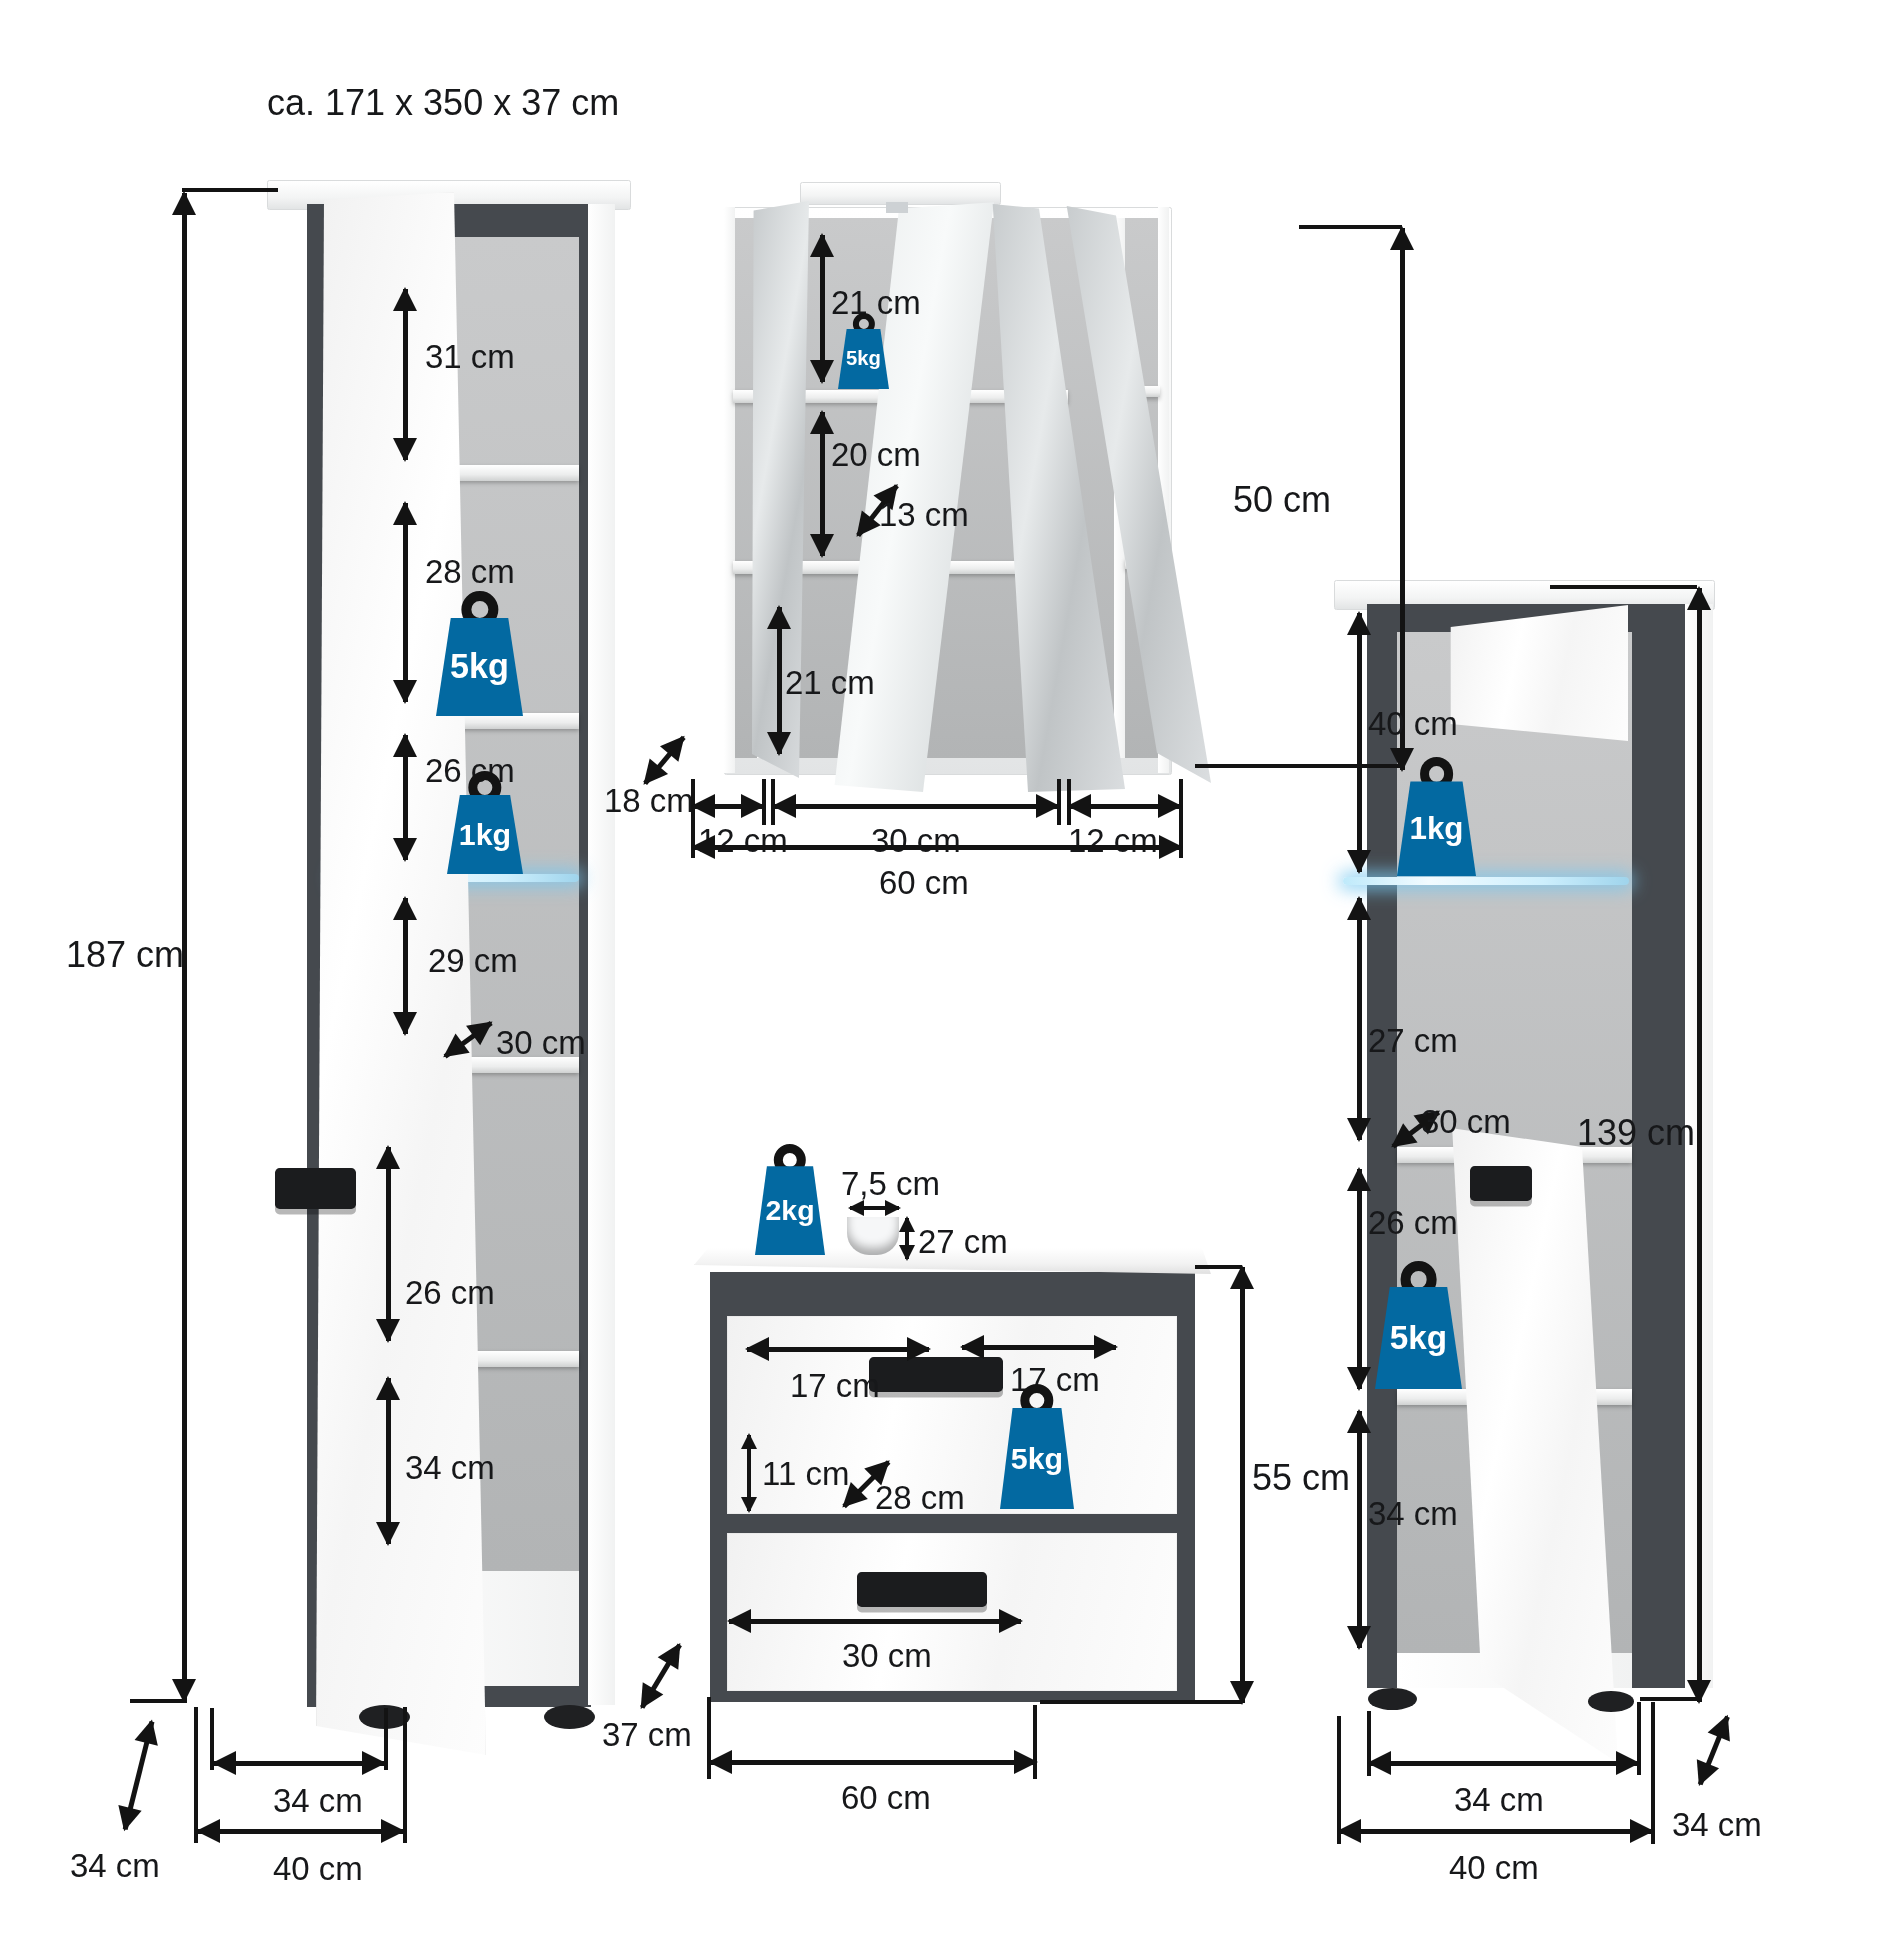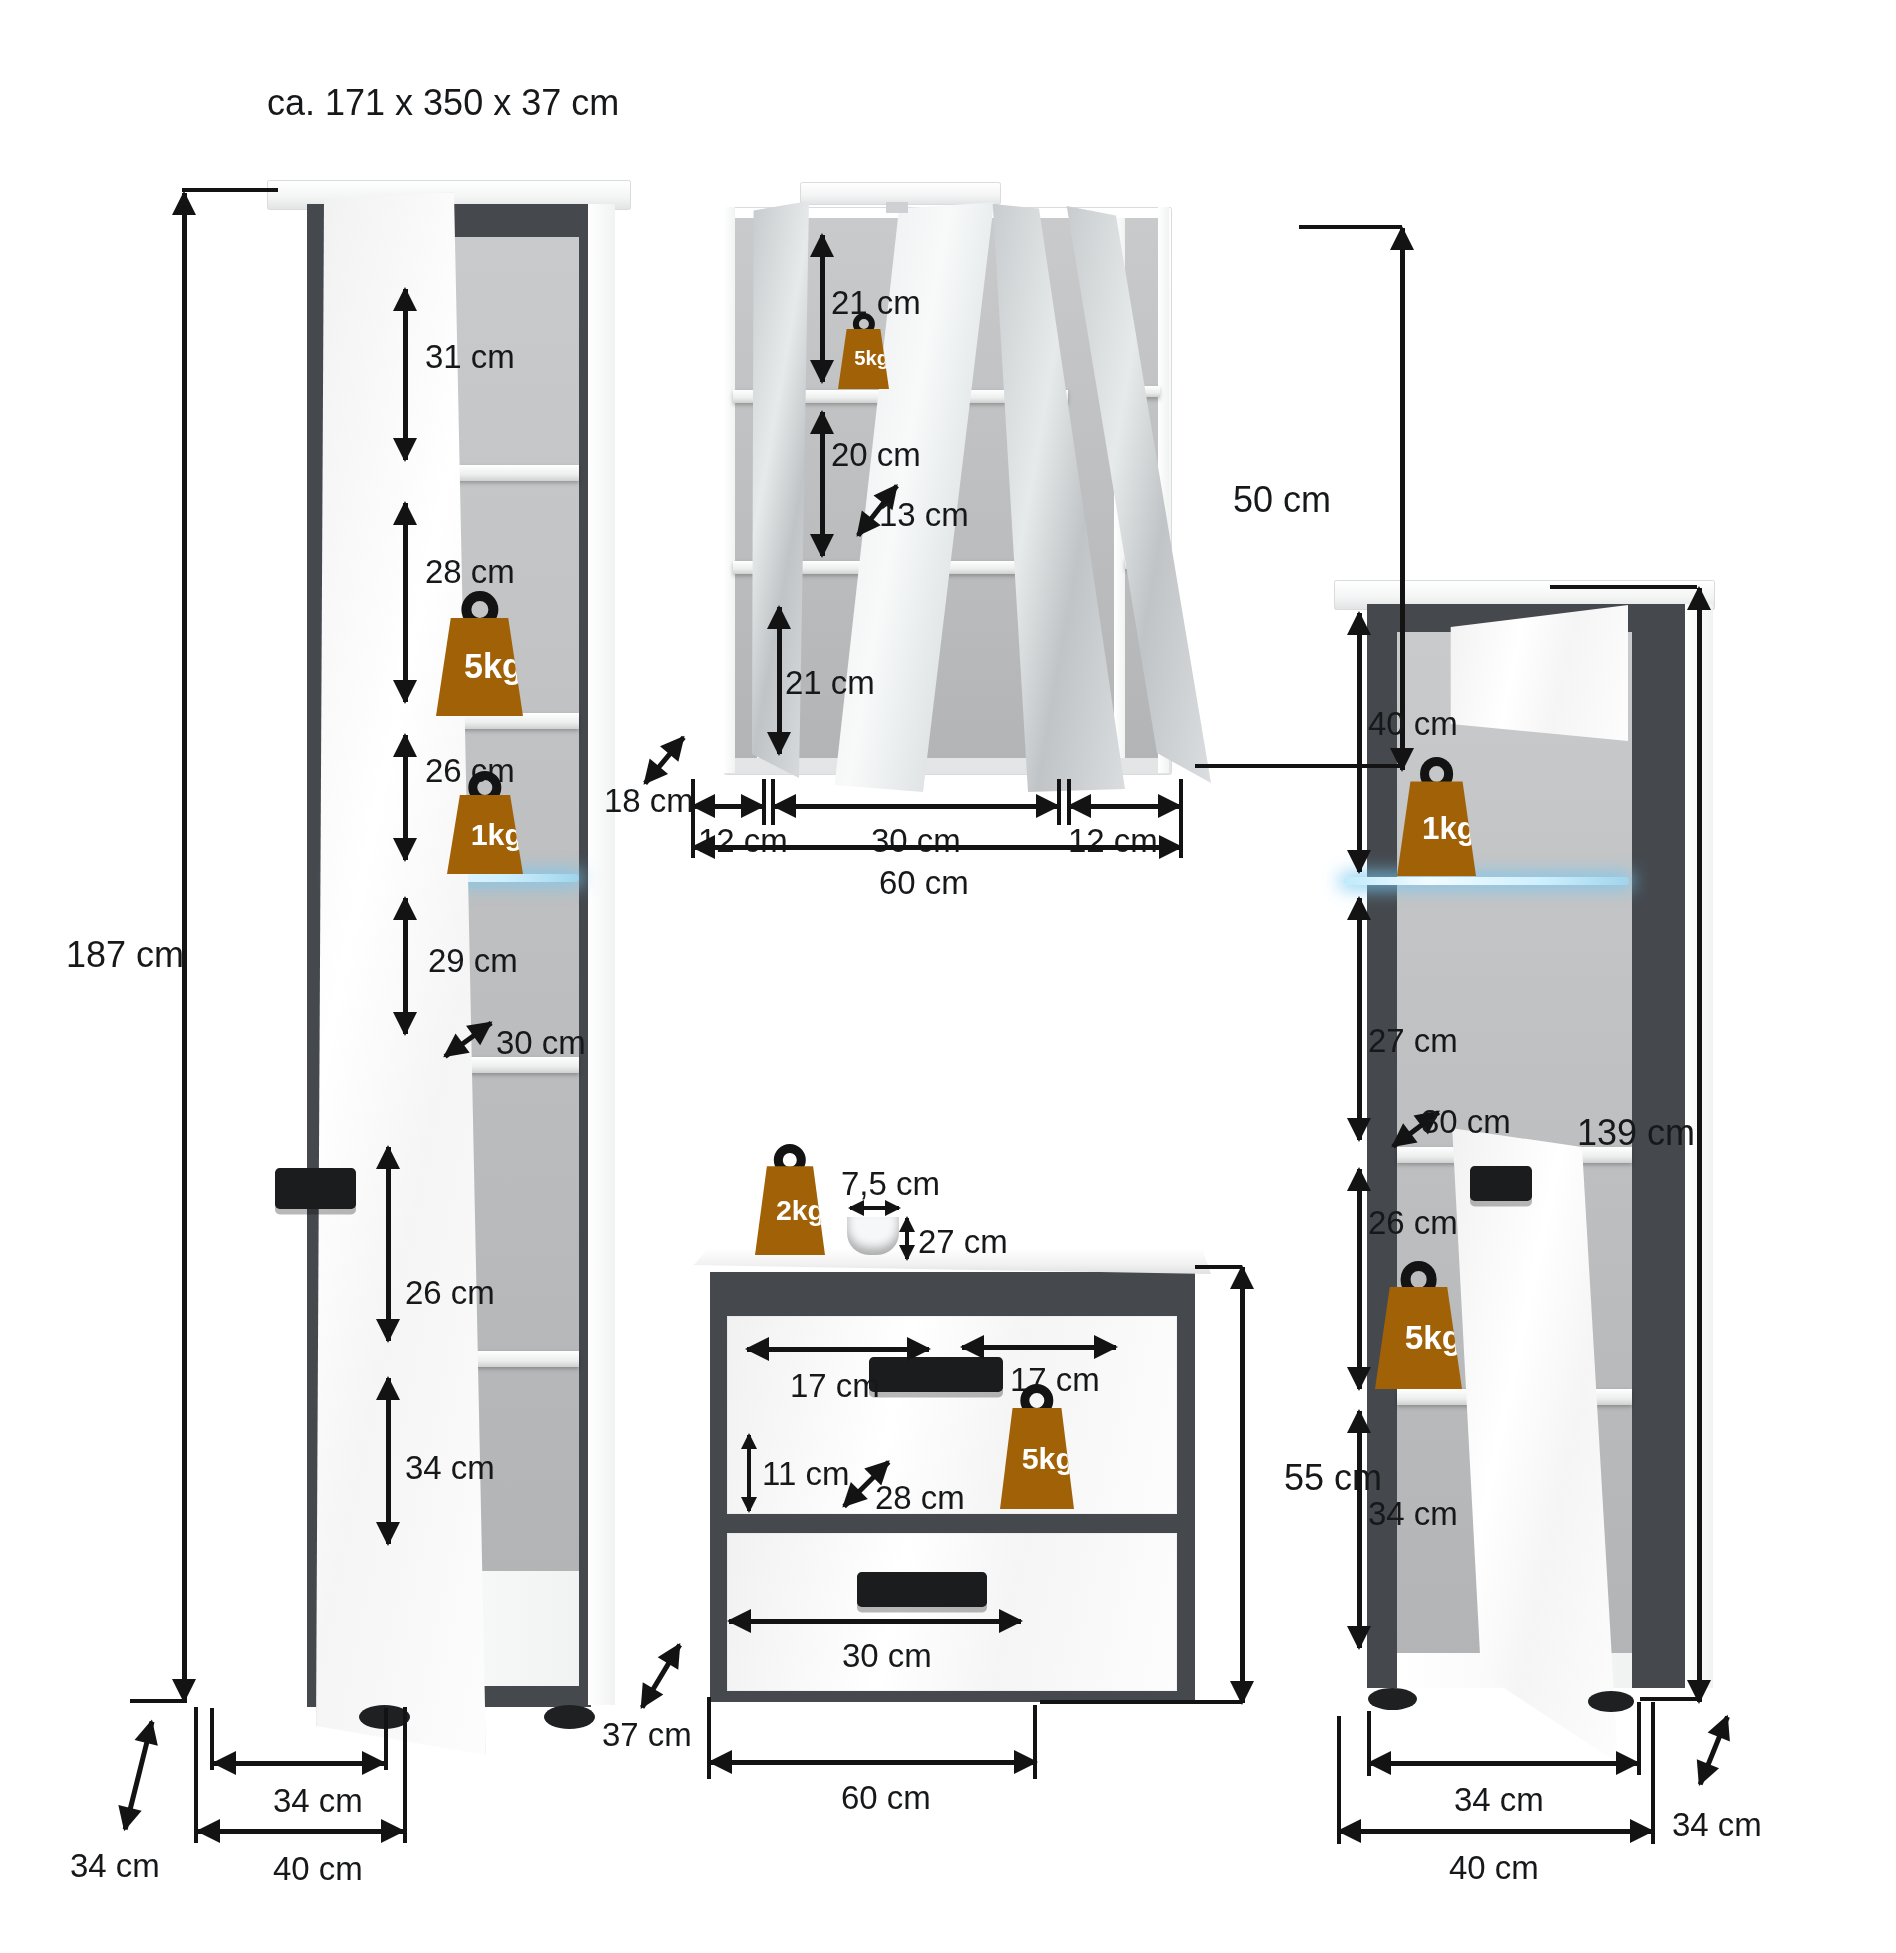--- a/index.html
+++ b/index.html
@@ -37,23 +37,23 @@
   .av.sm { width:4px; } .ah.sm { height:4px; }
   .av.sm::before { border-left-width:8px; border-right-width:8px; border-bottom-width:16px; }
   .av.sm::after  { border-left-width:8px; border-right-width:8px; border-top-width:16px; }
   .ah.sm::before { border-top-width:8px; border-bottom-width:8px; border-right-width:16px; }
   .ah.sm::after  { border-top-width:8px; border-bottom-width:8px; border-left-width:16px; }
   .tk { position:absolute; background:#131313; z-index:40; }
   
   .weight { position:absolute; z-index:42; }
   .w-ring { position:absolute; top:0; left:50%; transform:translateX(-50%);
             width:.48em; height:.48em; border:.30em solid #131313; border-radius:50%; }
-  .w-body { position:absolute; left:0; right:0; top:.74em; bottom:0; background:#a16207;
+  .w-body { position:absolute; left:0; right:0; top:.74em; bottom:0; background:#0369a1;
             clip-path:polygon(17% 0,83% 0,100% 100%,0 100%);
-            color:#ffffff; font-weight:700; display:flex; align-items:center; justify-content:flex-end; }
+            color:#ffffff; font-weight:700; display:flex; align-items:center; justify-content:center; }
   .w-body span { font-size:.95em; }
 </style>
 </head>
 <body>
 
 <div class="canvas">
 
   <div class="lbl big" style="left:267px;top:82px">ca. 171 x 350 x 37 cm</div>
 
   <div class="panel" style="left:267px;top:180px;width:362px;height:28.4px"></div>
@@ -200,21 +200,21 @@
     <div class="w-body">
         <span>5kg</span>
       </div>
   </div>
   <div class="ah" style="left:729px;top:1619px;width:292px"></div>
   <div class="lbl" style="left:842px;top:1637px">30 cm</div>
 
   <div class="av" style="left:1240px;top:1267px;height:436px"></div>
   <div class="tk" style="left:1195px;top:1265px;width:47px;height:4px"></div>
   <div class="tk" style="left:1040px;top:1700px;width:202px;height:4px"></div>
-  <div class="lbl big" style="left:1284px;top:1457px">55 cm</div>
+  <div class="lbl big" style="left:1252px;top:1457px">55 cm</div>
 
   <div class="tk" style="left:707px;top:1697px;width:4px;height:82px"></div>
   <div class="tk" style="left:1033px;top:1705px;width:4px;height:74px"></div>
   <div class="ah" style="left:710px;top:1760px;width:326px"></div>
   <div class="lbl" style="left:841px;top:1779px">60 cm</div>
   <div class="ah" style="left:642px;top:1705px;width:73px;transform:rotate(-59deg)"></div>
   <div class="lbl" style="left:602px;top:1716px">37 cm</div>
 
   <div class="panel" style="left:1334px;top:580px;width:379px;height:28.4px"></div>
   <div class="frame" style="left:1367px;top:604px;width:319px;height:1084px"></div>

